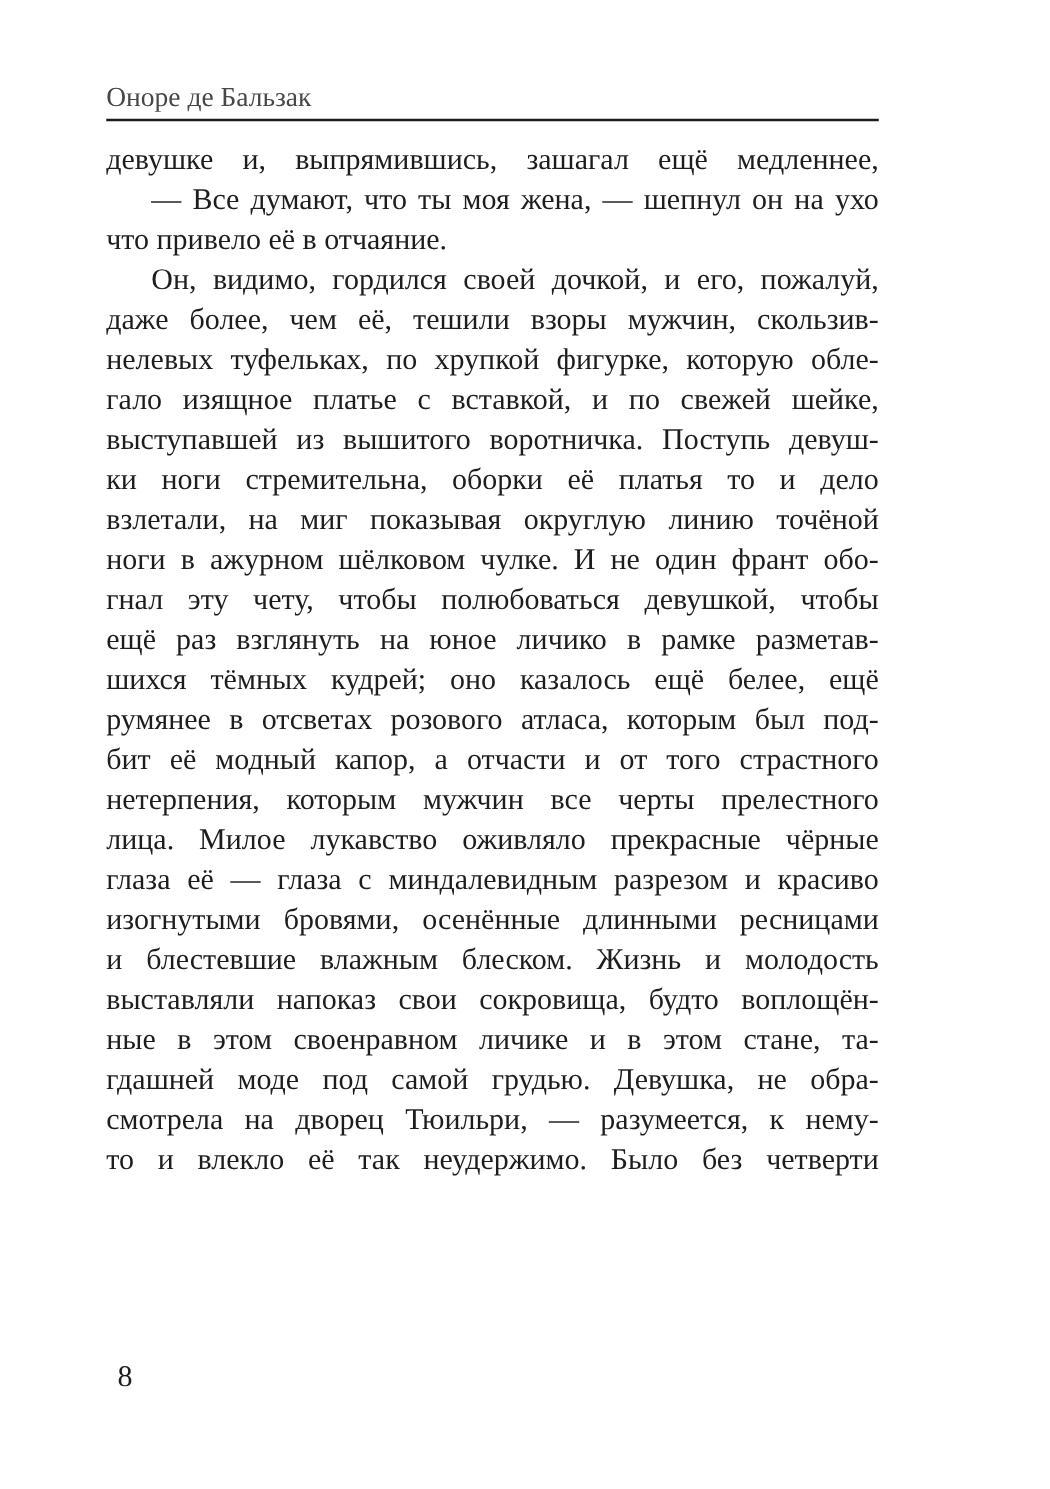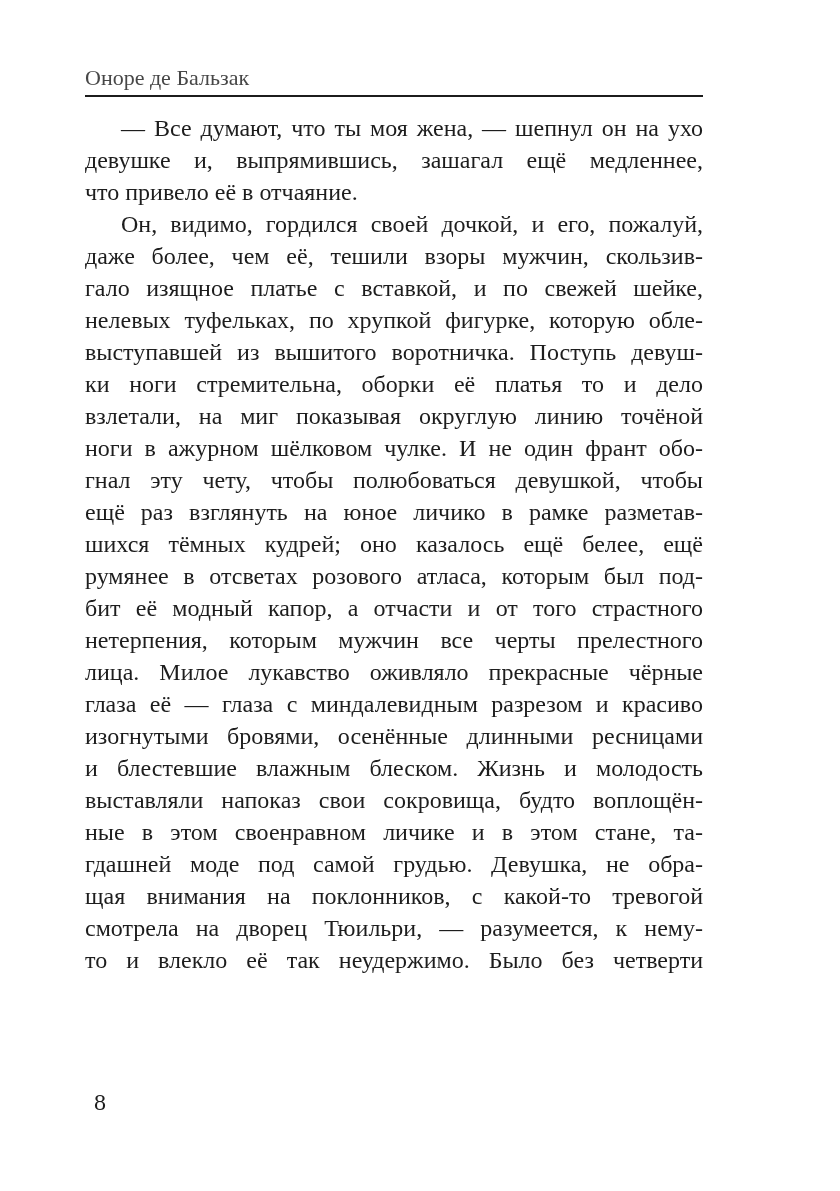--- a/index.html
+++ b/index.html
@@ -65,45 +65,44 @@
 </head>
 <body>
 
 <div class="page">
   <div class="running-header">
     <span>Оноре де Бальзак</span>
   </div>
   <div class="header-rule"></div>
   <div class="body-text" id="body-text">
       <div class="paragraph">
+        <div class="line">девушке и, выпрямившись, зашагал ещё медленнее,</div>
         <div class="line indent">— Все думают, что ты моя жена, — шепнул он на ухо</div>
-        <div class="line">девушке и, выпрямившись, зашагал ещё медленнее,</div>
         <div class="line flush">что привело её в отчаяние.</div>
       </div>
       <div class="paragraph">
         <div class="line indent">Он, видимо, гордился своей дочкой, и его, пожалуй,</div>
         <div class="line">даже более, чем её, тешили взоры мужчин, скользив-</div>
+        <div class="line">нелевых туфельках, по хрупкой фигурке, которую обле-</div>
         <div class="line">гало изящное платье с вставкой, и по свежей шейке,</div>
-        <div class="line">нелевых туфельках, по хрупкой фигурке, которую обле-</div>
         <div class="line">выступавшей из вышитого воротничка. Поступь девуш-</div>
         <div class="line">ки ноги стремительна, оборки её платья то и дело</div>
         <div class="line">взлетали, на миг показывая округлую линию точёной</div>
         <div class="line">ноги в ажурном шёлковом чулке. И не один франт обо-</div>
         <div class="line">гнал эту чету, чтобы полюбоваться девушкой, чтобы</div>
         <div class="line">ещё раз взглянуть на юное личико в рамке разметав-</div>
         <div class="line">шихся тёмных кудрей; оно казалось ещё белее, ещё</div>
         <div class="line">румянее в отсветах розового атласа, которым был под-</div>
         <div class="line">бит её модный капор, а отчасти и от того страстного</div>
         <div class="line">нетерпения, которым мужчин все черты прелестного</div>
         <div class="line">лица. Милое лукавство оживляло прекрасные чёрные</div>
         <div class="line">глаза её — глаза с миндалевидным разрезом и красиво</div>
         <div class="line">изогнутыми бровями, осенённые длинными ресницами</div>
         <div class="line">и блестевшие влажным блеском. Жизнь и молодость</div>
         <div class="line">выставляли напоказ свои сокровища, будто воплощён-</div>
         <div class="line">ные в этом своенравном личике и в этом стане, та-</div>
         <div class="line">гдашней моде под самой грудью. Девушка, не обра-</div>
-        <div class="line">щая внимания на поклонников, с какой-то тревогой</div>
         <div class="line">смотрела на дворец Тюильри, — разумеется, к нему-</div>
         <div class="line">то и влекло её так неудержимо. Было без четверти</div>
       </div>
     </div>
   <div class="page-number">8</div>
 </div>
 
 </body></html>

